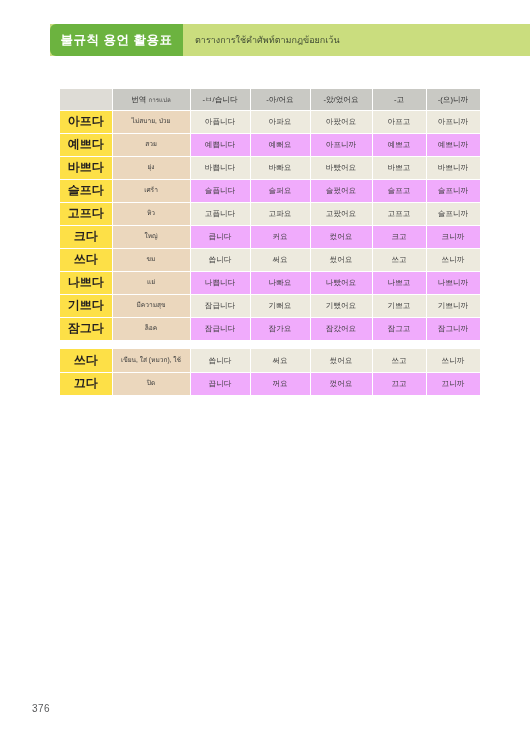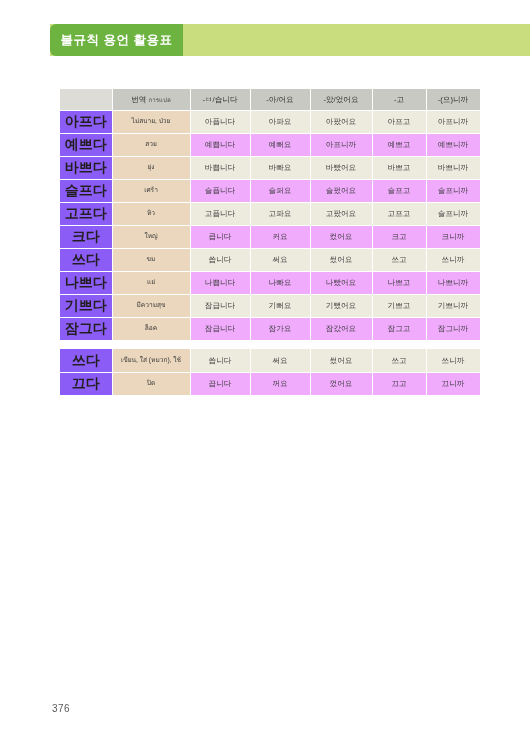--- a/index.html
+++ b/index.html
@@ -127,24 +127,24 @@
     background: #dedcd6;
     border-right: 1px solid #ffffff;
   }
   table.conj th .th-thai {
     font-size: 6.2px;
     margin-left: 2px;
     color: #4a4a4a;
   }
 
   table.conj td.base {
-    background: #8b5cf6;
+    background: #fde047;
     font-weight: bold;
     color: #231f20;
-    font-size: 14px;
+    font-size: 12px;
   }
   table.conj td.trans {
     background: #ebd7bd;
     font-size: 6.6px;
     color: #3b3b3b;
   }
   table.conj td.form {
     background: #eeead e;
     background: #edeade;
     margin-top: 38px;
@@ -156,36 +156,37 @@
   tr.grp-gap td {
     height: 9px;
     background: #ffffff !important;
     border: none;
     padding: 0;
   }
 
   
   .page-number {
     position: absolute;
-    left: 52px;
+    left: 32px;
     bottom: 36px;
     font-size: 10px;
     color: #58595b;
     letter-spacing: 0.4px;
   }
 </style>
 </head>
 <body>
 
 <div class="page">
 
   <div class="banner">
     <div class="banner-tab">
       <span class="banner-title">불규칙 용언 활용표</span>
     </div>
+    <span class="banner-subtitle">ตารางการใช้คำศัพท์ตามกฎข้อยกเว้น</span>
   </div>
 
 
   <div class="tbl-wrap">
     <table class="conj">
       <colgroup>
         <col class="c-base">
           <col class="c-tr">
           <col class="c-f1">
         <col class="c-f2">

